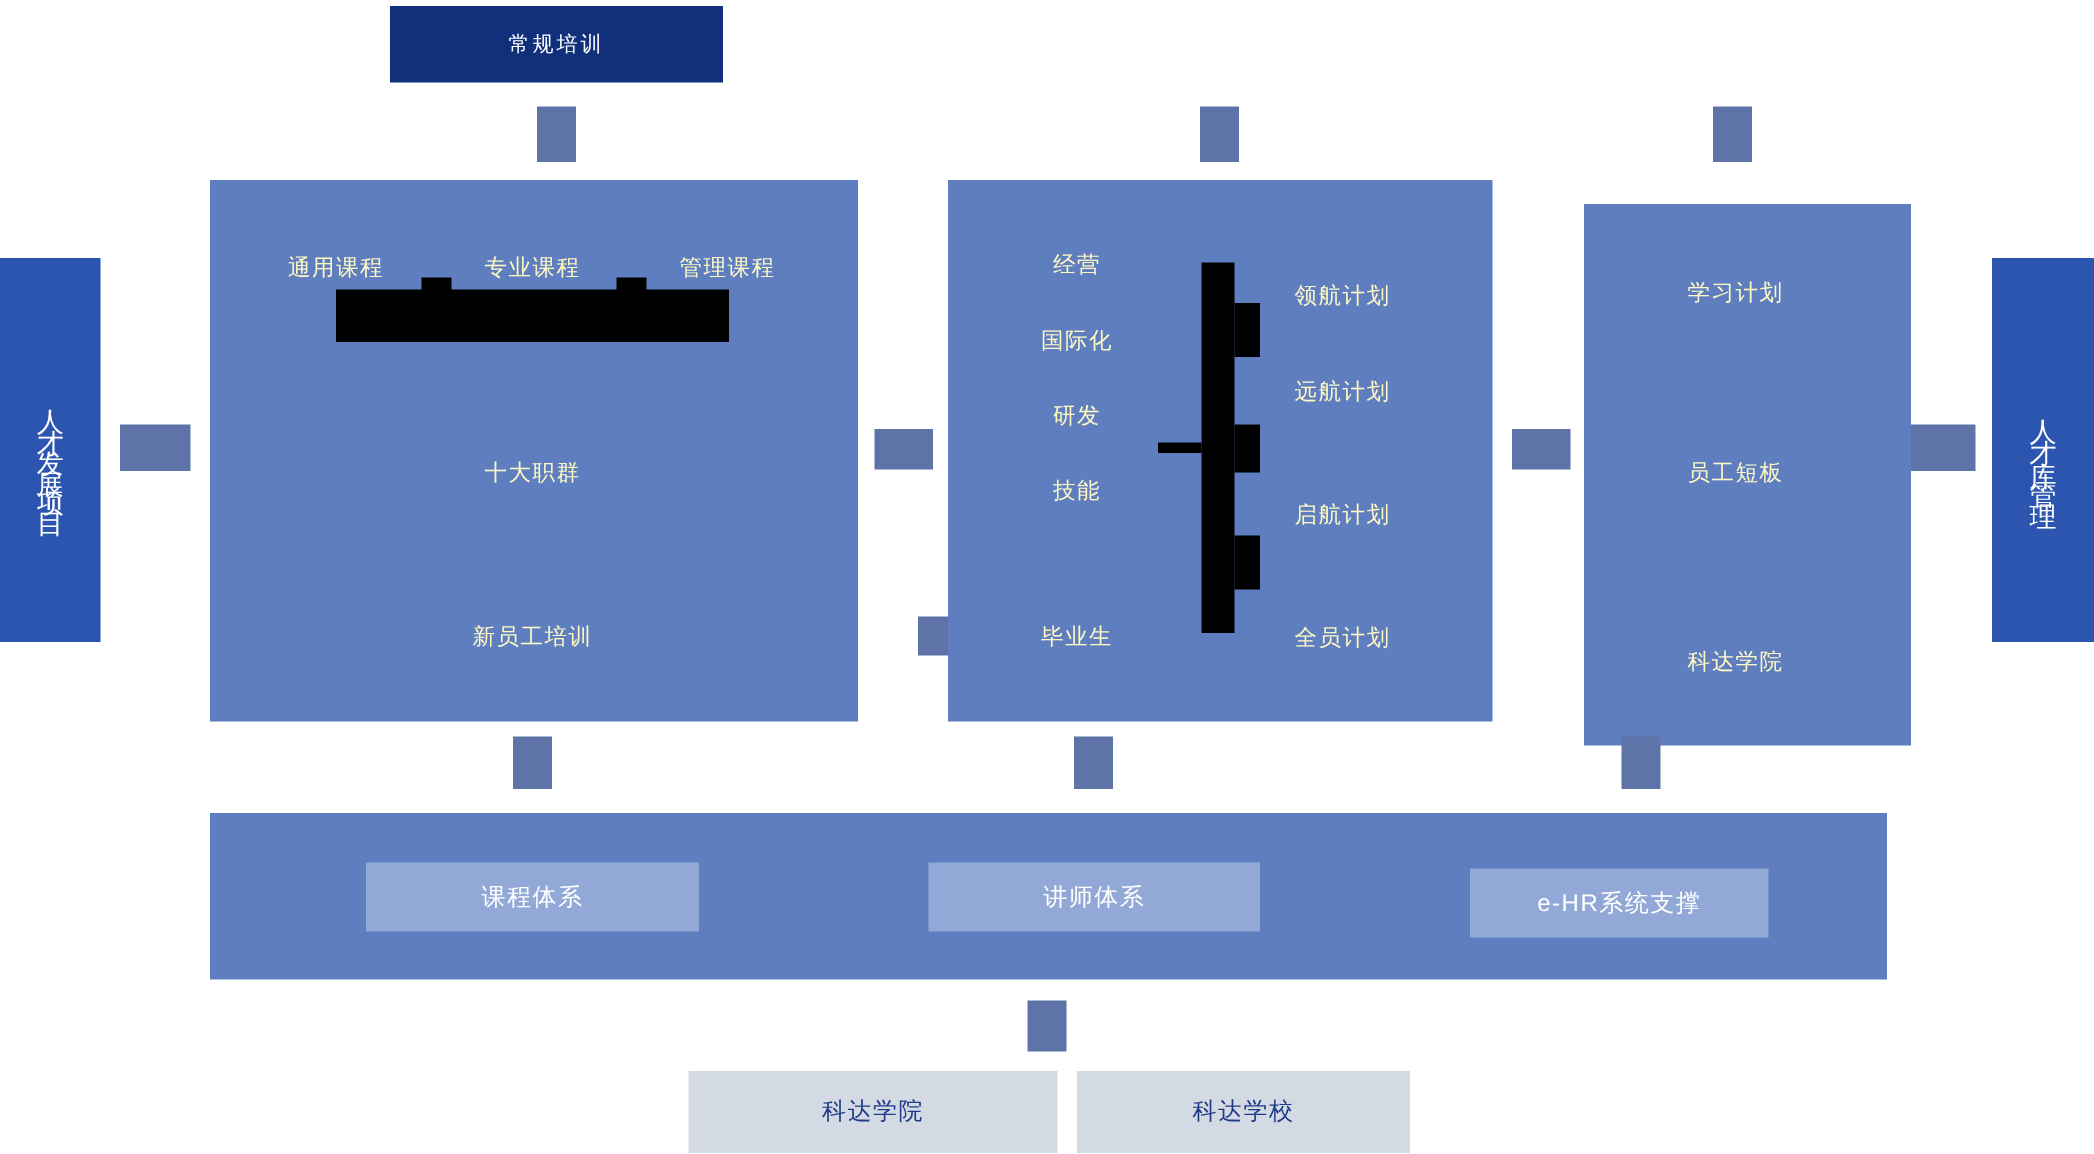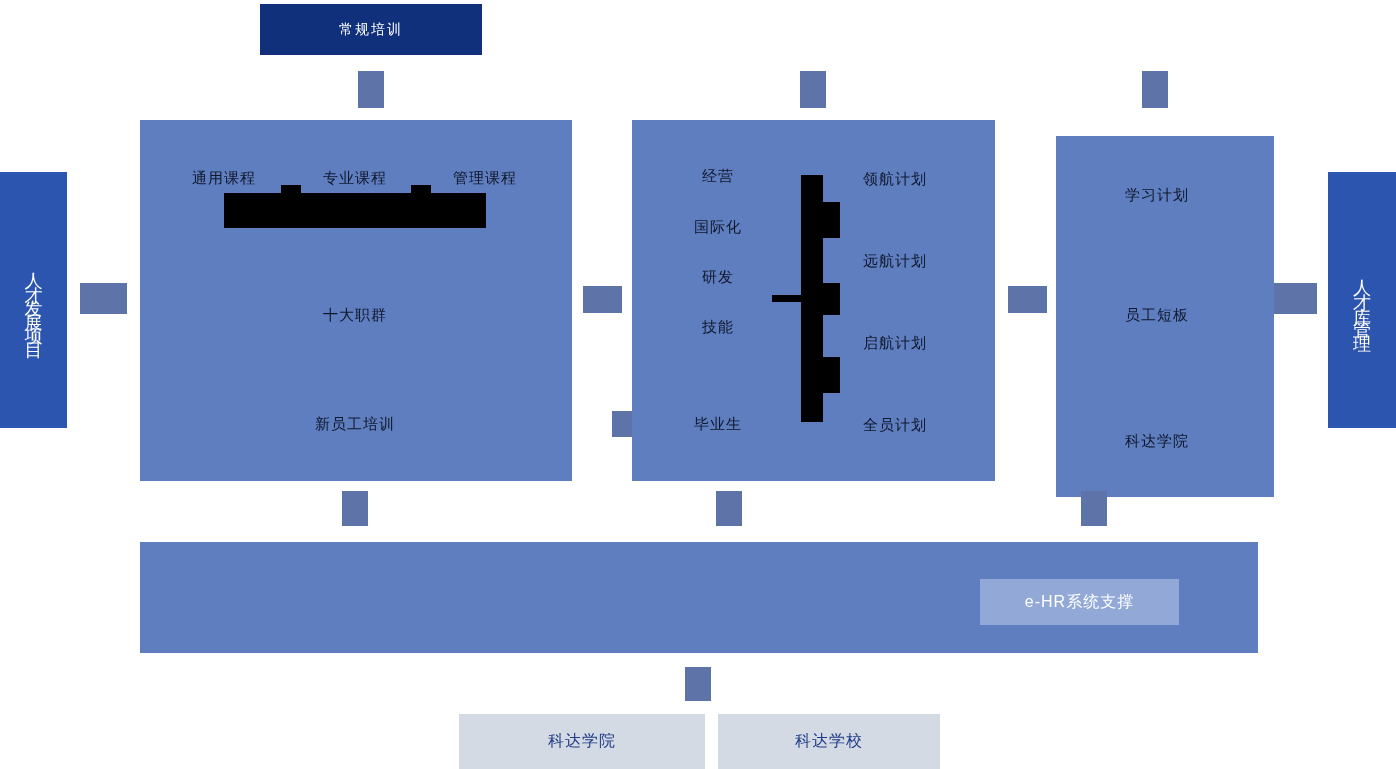--- a/index.html
+++ b/index.html
@@ -17,21 +17,21 @@
   .conn{position:absolute;background:#5e74a9;}
   .side{
     position:absolute;background:#2c55b0;color:#ffffff;
     display:flex;align-items:center;justify-content:center;
   }
   .vtext{
     writing-mode:vertical-rl;text-orientation:upright;
     font-size:18px;letter-spacing:14px;line-height:1;
   }
   .lbl{
-    position:absolute;color:#0f172a;font-size:15px;text-align:center;
+    position:absolute;color:#fef9c3;font-size:15px;text-align:center;
     letter-spacing:1px;white-space:nowrap;
   }
   .redact{position:absolute;background:#000000;}
   .innerbox{
     position:absolute;background:#92a9d8;color:#ffffff;
     display:flex;align-items:center;justify-content:center;
     font-size:16px;letter-spacing:1px;
   }
   .school{
     position:absolute;background:#d4dae4;color:#1e3a86;
@@ -77,21 +77,21 @@
     <div class="lbl" style="left:115px;top:295px;width:200px">新员工培训</div>
   </div>
 
   <div class="panel" style="left:632px;top:120px;width:363px;height:361px">
     <div class="lbl" style="left:26px;top:47px;width:120px">经营</div>
     <div class="lbl" style="left:26px;top:98px;width:120px">国际化</div>
     <div class="lbl" style="left:26px;top:148px;width:120px">研发</div>
     <div class="lbl" style="left:26px;top:198px;width:120px">技能</div>
     <div class="lbl" style="left:26px;top:295px;width:120px">毕业生</div>
 
-    <div class="lbl" style="left:203px;top:50px;width:120px">领航计划</div>
+    <div class="lbl" style="left:203px;top:68px;width:120px">领航计划</div>
     <div class="lbl" style="left:203px;top:132px;width:120px">远航计划</div>
     <div class="lbl" style="left:203px;top:214px;width:120px">启航计划</div>
     <div class="lbl" style="left:203px;top:296px;width:120px">全员计划</div>
 
     <div class="redact" style="left:169px;top:55px;width:22px;height:247px"></div>
     <div class="redact" style="left:191px;top:82px;width:17px;height:36px"></div>
     <div class="redact" style="left:191px;top:163px;width:17px;height:32px"></div>
     <div class="redact" style="left:191px;top:237px;width:17px;height:36px"></div>
     <div class="redact" style="left:140px;top:175px;width:29px;height:7px"></div>
   </div>
@@ -100,20 +100,22 @@
     <div class="lbl" style="left:21px;top:50px;width:160px">学习计划</div>
     <div class="lbl" style="left:21px;top:170px;width:160px">员工短板</div>
     <div class="lbl" style="left:21px;top:296px;width:160px">科达学院</div>
   </div>
 
   <div class="conn" style="left:342px;top:491px;width:26px;height:35px"></div>
   <div class="conn" style="left:716px;top:491px;width:26px;height:35px"></div>
   <div class="conn" style="left:1081px;top:491px;width:26px;height:35px"></div>
 
   <div class="panel" style="left:140px;top:542px;width:1118px;height:111px">
+    <div class="innerbox" style="left:104px;top:33px;width:222px;height:46px">课程体系</div>
+    <div class="innerbox" style="left:479px;top:33px;width:221px;height:46px">讲师体系</div>
     <div class="innerbox" style="left:840px;top:37px;width:199px;height:46px">e-HR系统支撑</div>
   </div>
 
   <div class="conn" style="left:685px;top:667px;width:26px;height:34px"></div>
 
   <div class="school" style="left:459px;top:714px;width:246px;height:55px">科达学院</div>
   <div class="school" style="left:718px;top:714px;width:222px;height:55px">科达学校</div>
 
 </div>
 

